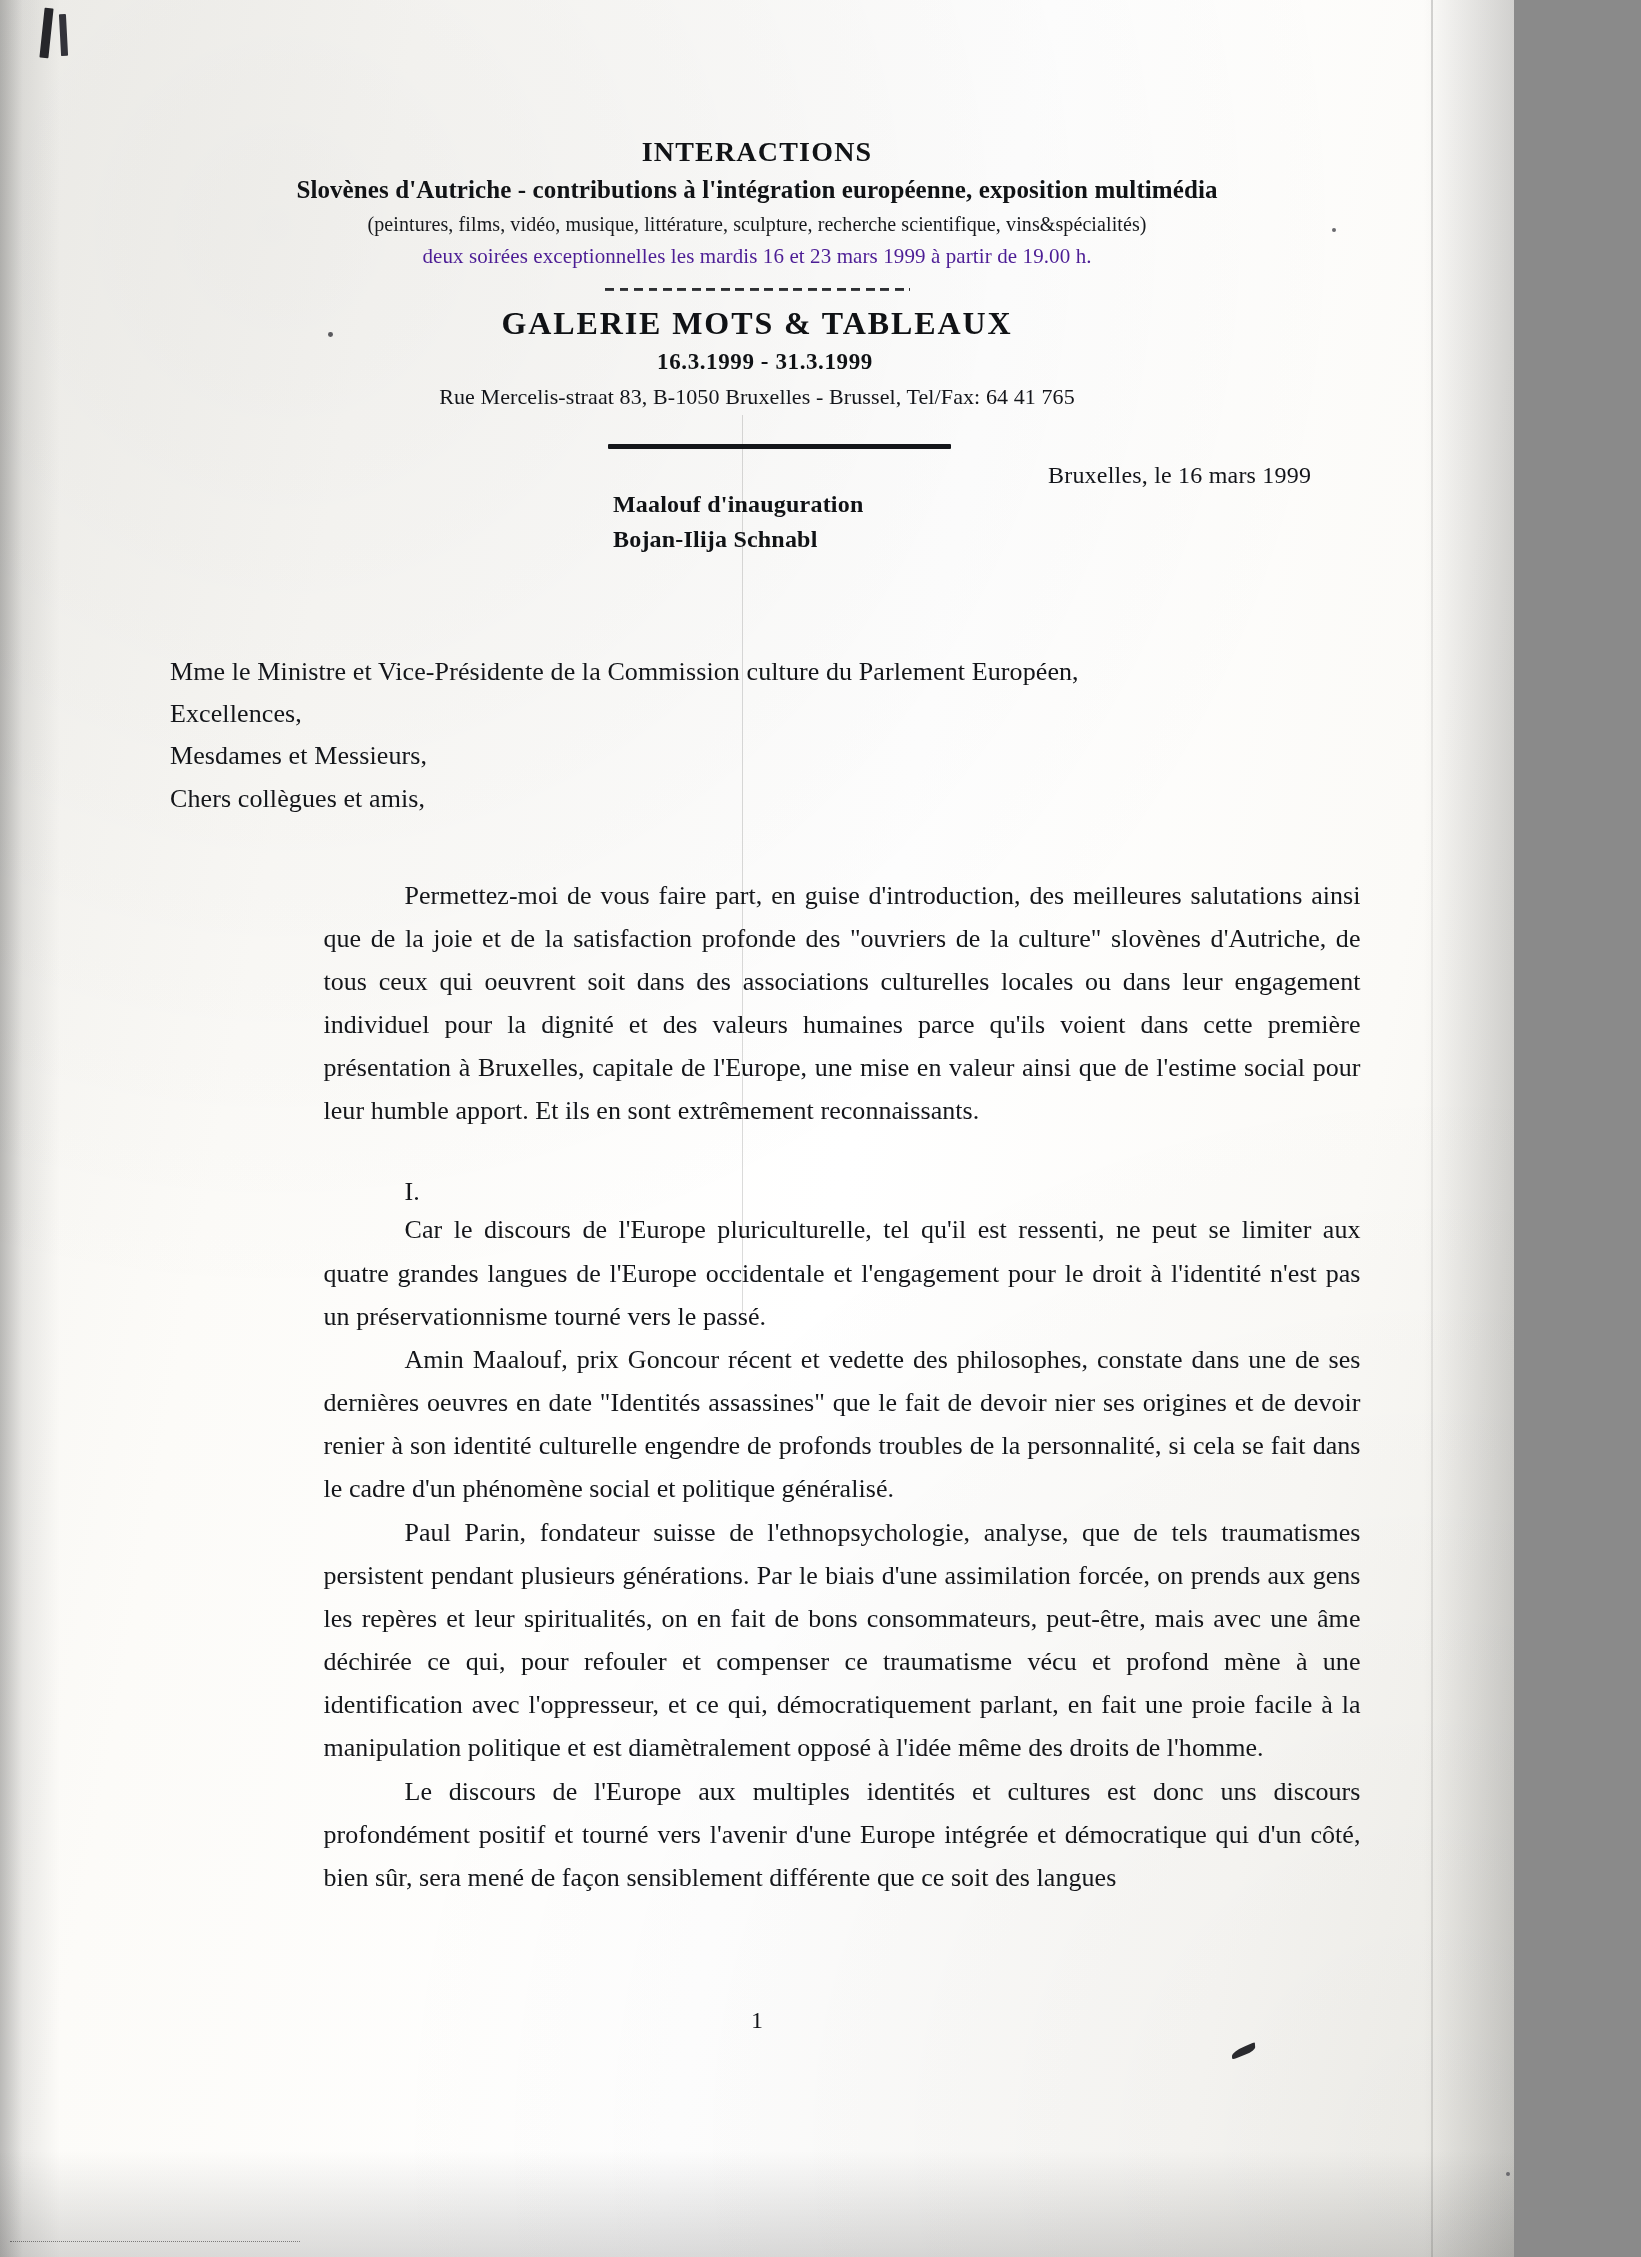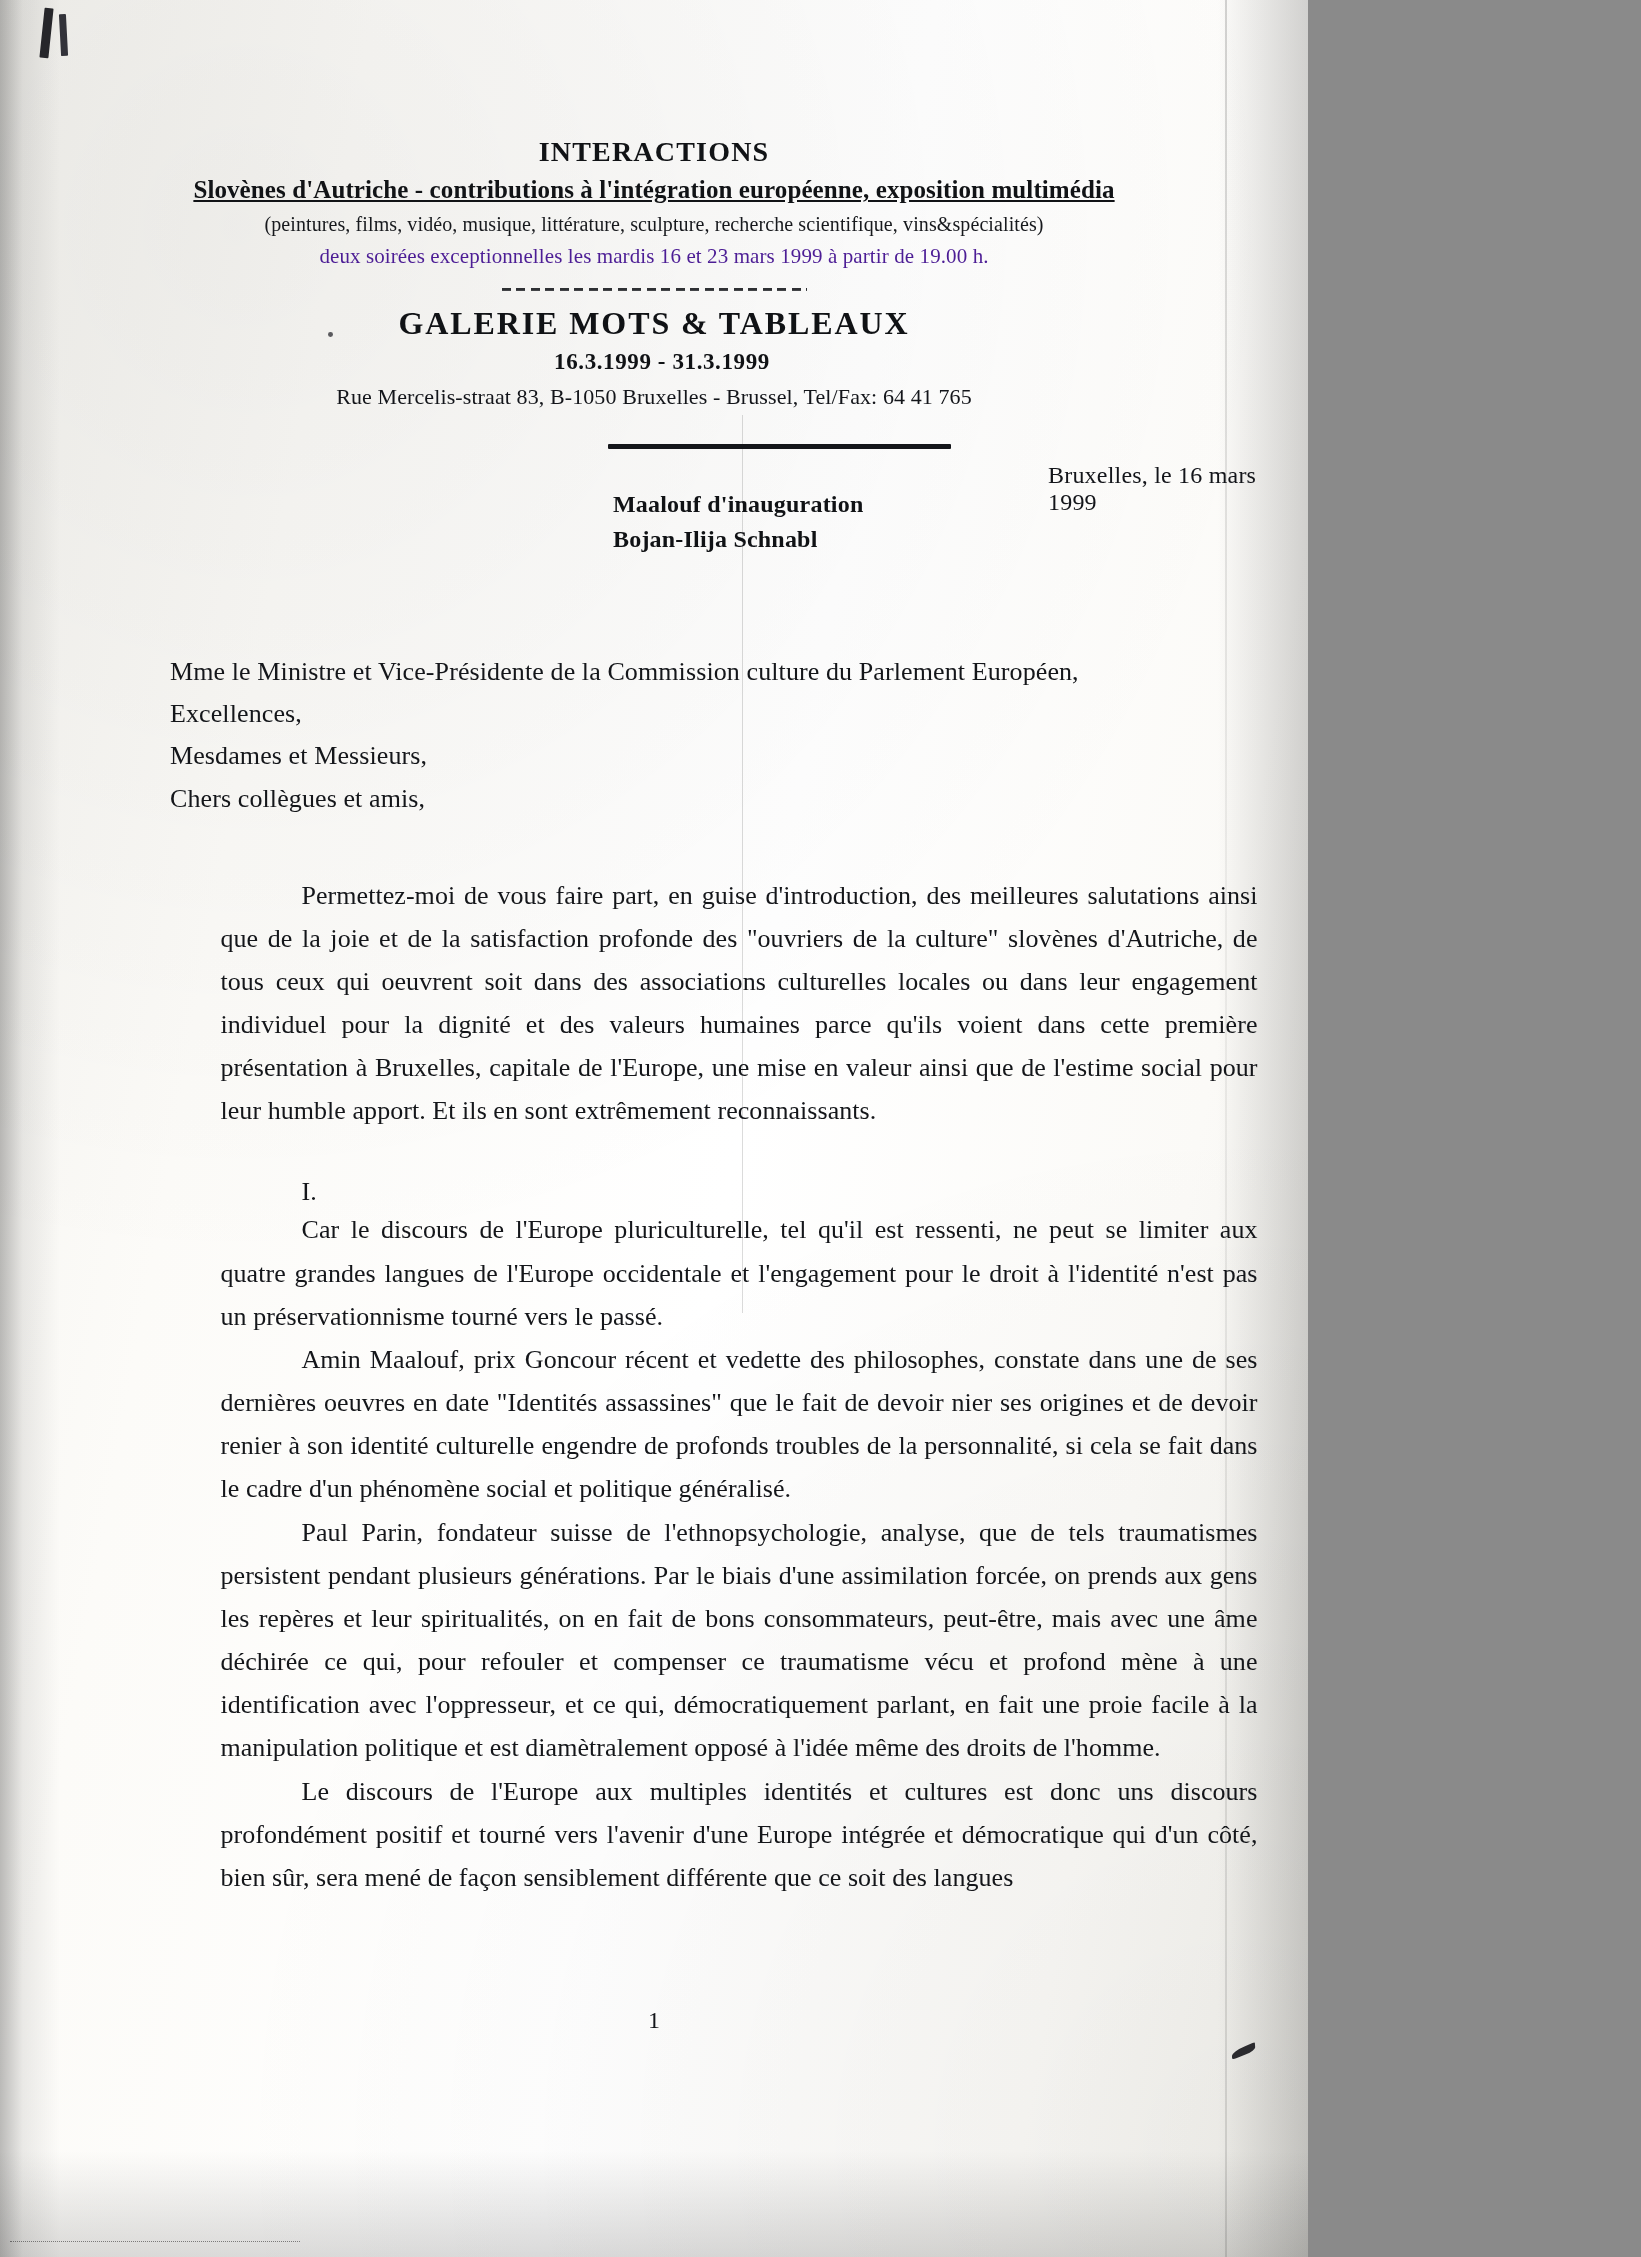--- a/index.html
+++ b/index.html
@@ -2,21 +2,21 @@
 <html><head>
 <meta charset="utf-8">
 <style>
   html, body {
     margin: 0;
     padding: 0;
     background: #8a8a8a;
   }
   .page {
     position: relative;
-    width: 1308px;
+    width: 1514px;
     height: 2257px;
     background: #ffffff;
     overflow: hidden;
     font-family: "Liberation Serif", "DejaVu Serif", serif;
     color: #14161a;
   }
 
   
   .scan-tint {
     position: absolute;
@@ -114,21 +114,20 @@
     letter-spacing: 1.2px;
     color: #111316;
     line-height: 1.1;
   }
   .hdr-line2 {
     font-weight: 700;
     font-size: 25px;
     margin-top: 8.7px;
     letter-spacing: 0.1px;
     color: #111316;
-    text-decoration: underline;
   }
   .hdr-line3 {
     font-size: 20px;
     margin-top: 8.7px;
     letter-spacing: 0.1px;
     color: #17191d;
     text-align: center;
   }
   .hdr-line4 {
     font-size: 21px;

